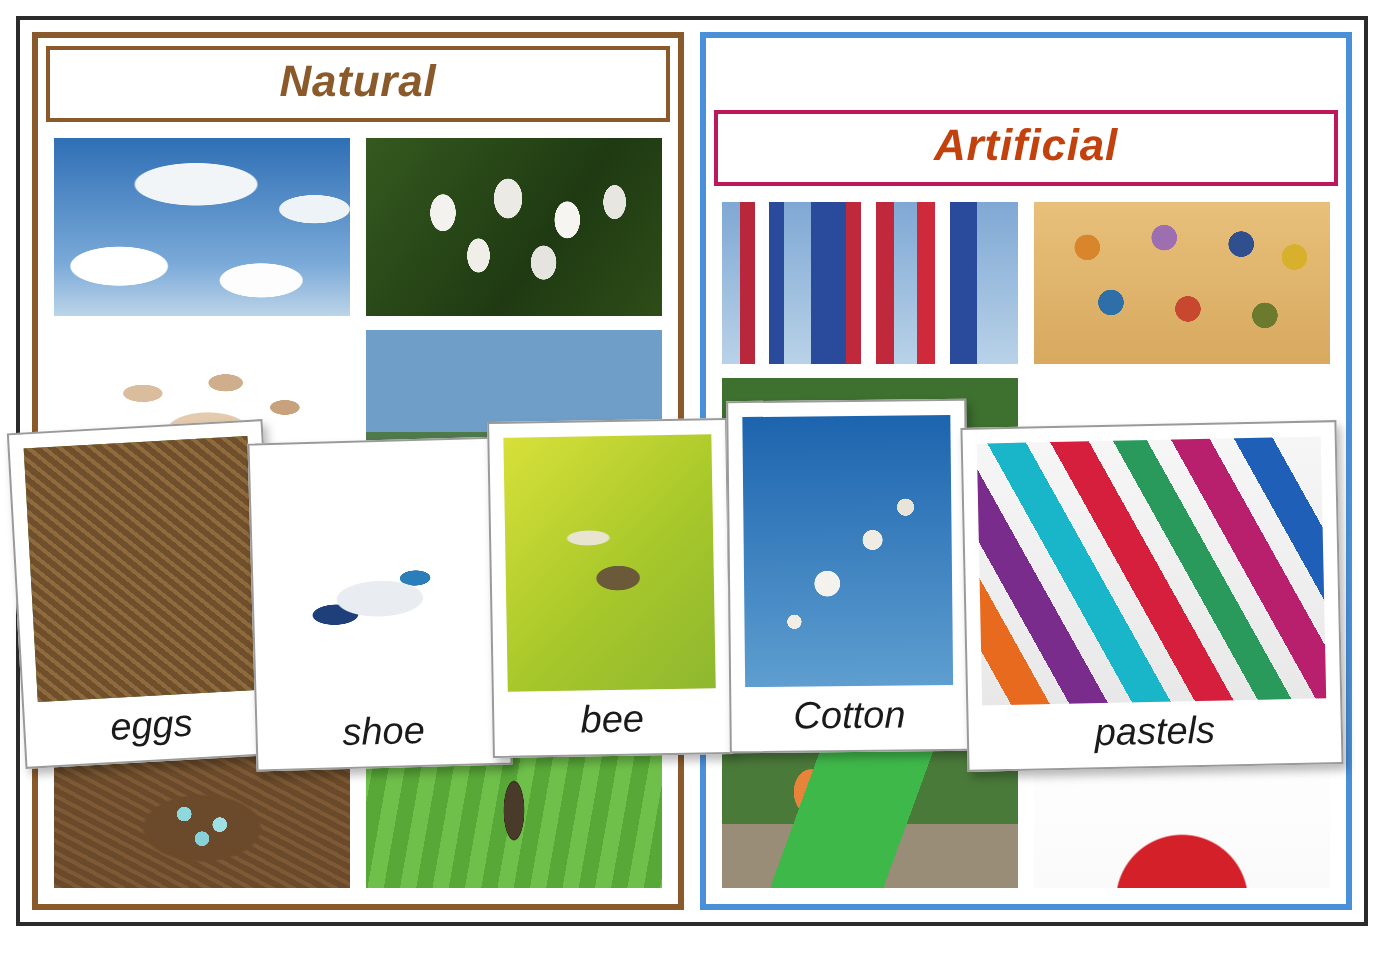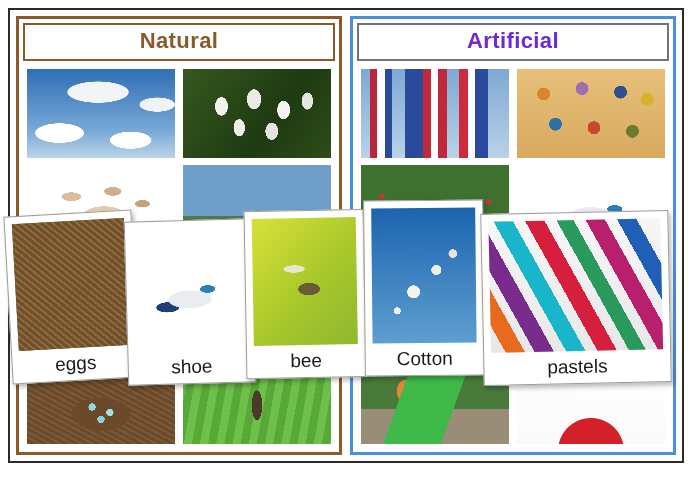--- a/index.html
+++ b/index.html
@@ -1,41 +1,41 @@
 <!DOCTYPE html>
 <html><head>
 <meta charset="utf-8">
 <style>
   html,body{margin:0;padding:0;}
   body{
     width:700px;height:478px;background:#ffffff;overflow:hidden;
     font-family:"Liberation Sans", sans-serif;
   }
-  .stage{position:relative;width:700px;height:478px;background:#fff;}
+  .stage{position:relative;width:700px;height:478px;background:#fff;font-style:italic;}
 
   
   .sheet{
     position:absolute;left:8px;top:8px;width:676px;height:455px;
     background:#ffffff;border:2px solid #2b2b2b;box-sizing:border-box;
   }
 
   .panels{position:absolute;left:6px;top:6px;right:6px;bottom:6px;display:flex;gap:8px;}
 
   .panel{position:relative;flex:1;box-sizing:border-box;background:#fff;
          display:flex;flex-direction:column;padding:4px;}
   .panel.natural{border:3px solid #8a5a2b;}
   .panel.artificial{border:3px solid #4a90d9;}
 
   .panel-header{
     box-sizing:border-box;width:100%;text-align:center;
     padding:3px 0 5px 0;margin-bottom:6px;
     font-size:22px;font-weight:700;letter-spacing:.4px;
   }
   .panel.natural .panel-header{border:2px solid #8a5a2b;color:#8a5a2b;}
-  .panel.artificial .panel-header{border:2px solid #737373;color:#6d28d9;}
+  .panel.artificial .panel-header{border:2px solid #be185d;color:#c2410c;margin-top:32px;}
 
   .grid{flex:1;display:grid;grid-template-columns:1fr 1fr;
         grid-template-rows:repeat(4,1fr);gap:7px 8px;padding:2px 4px 4px 4px;}
   .cell{position:relative;overflow:hidden;display:flex;align-items:center;justify-content:center;}
   .thumb{width:100%;height:100%;position:relative;overflow:hidden;}
 
   
   .pic-sky{background:
       radial-gradient(ellipse 40px 16px at 22% 72%,#fff 0 60%,transparent 62%),
       radial-gradient(ellipse 34px 14px at 70% 80%,#fdfdfd 0 60%,transparent 62%),

